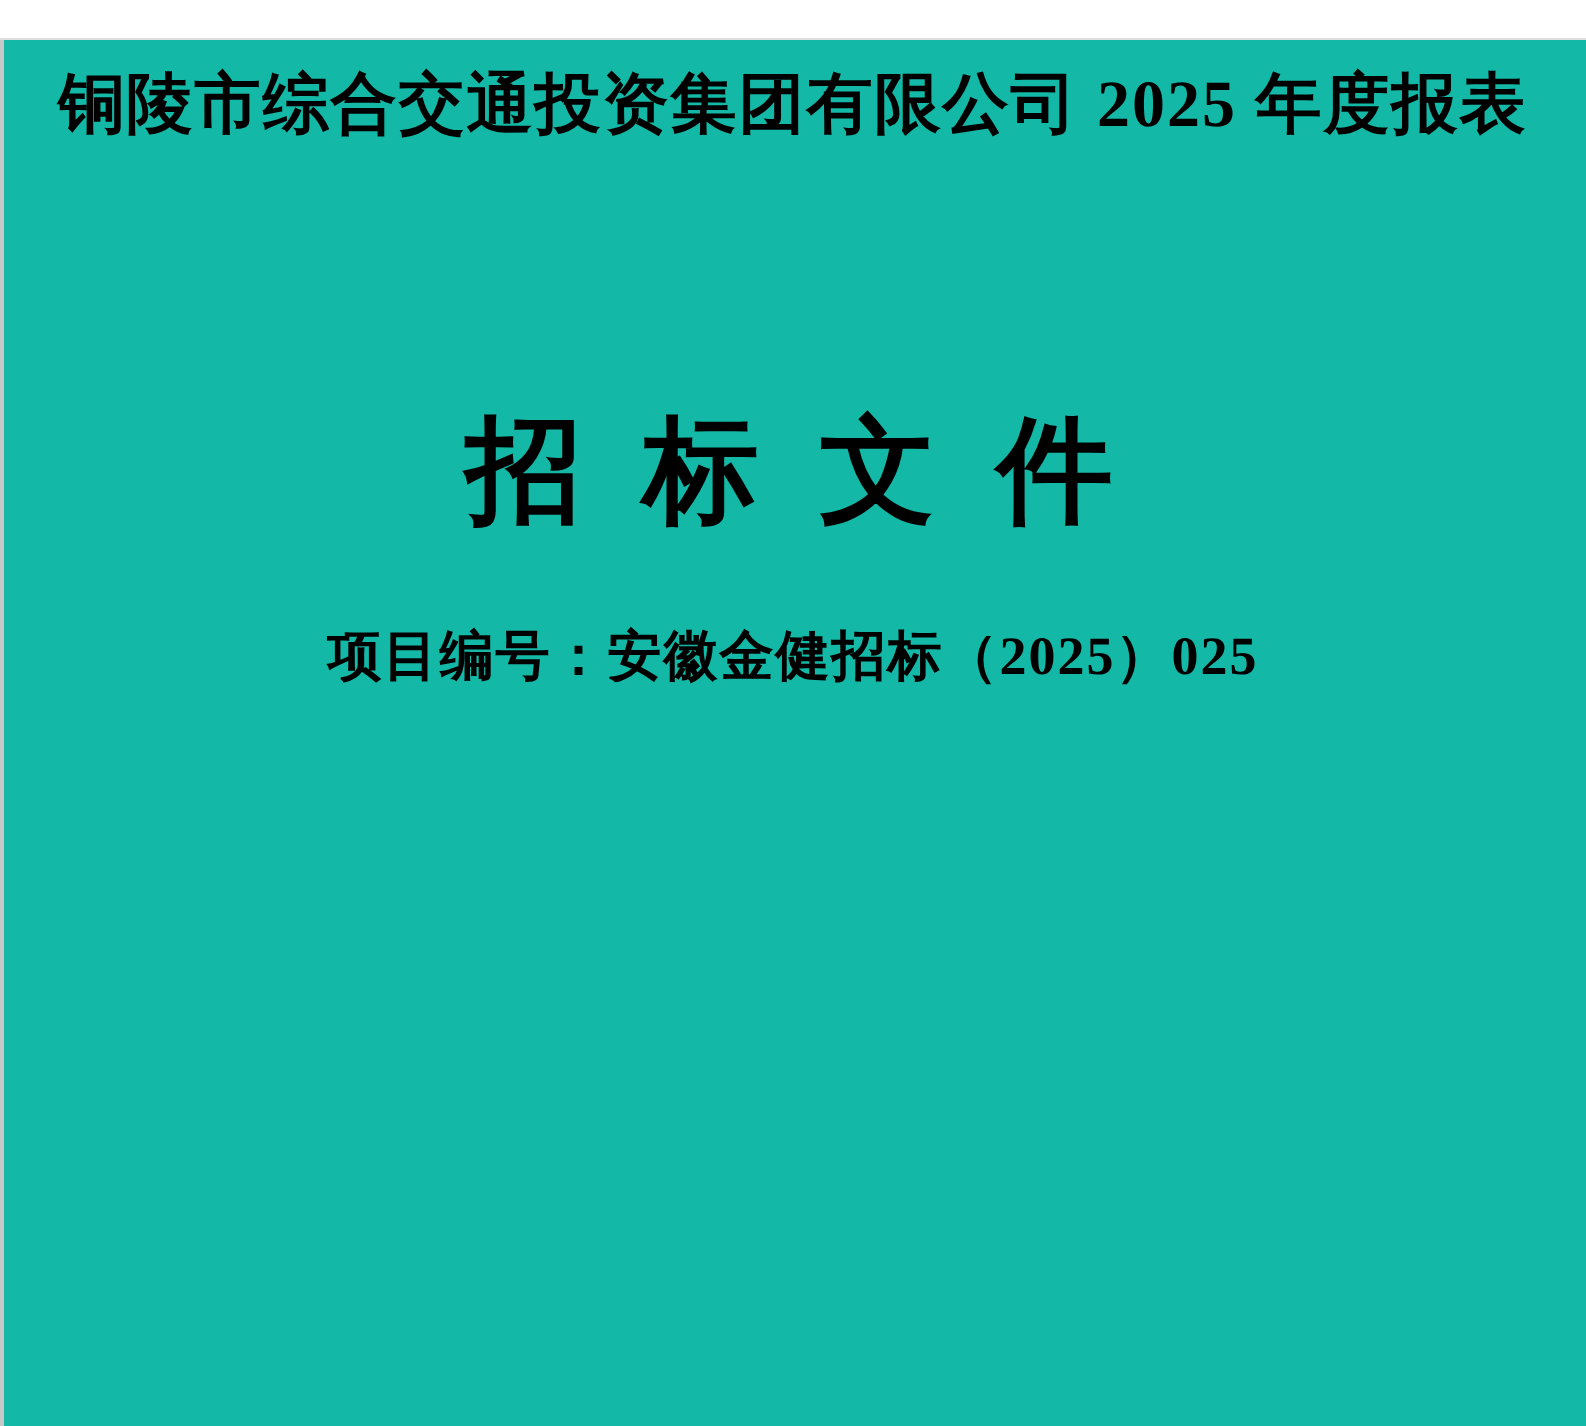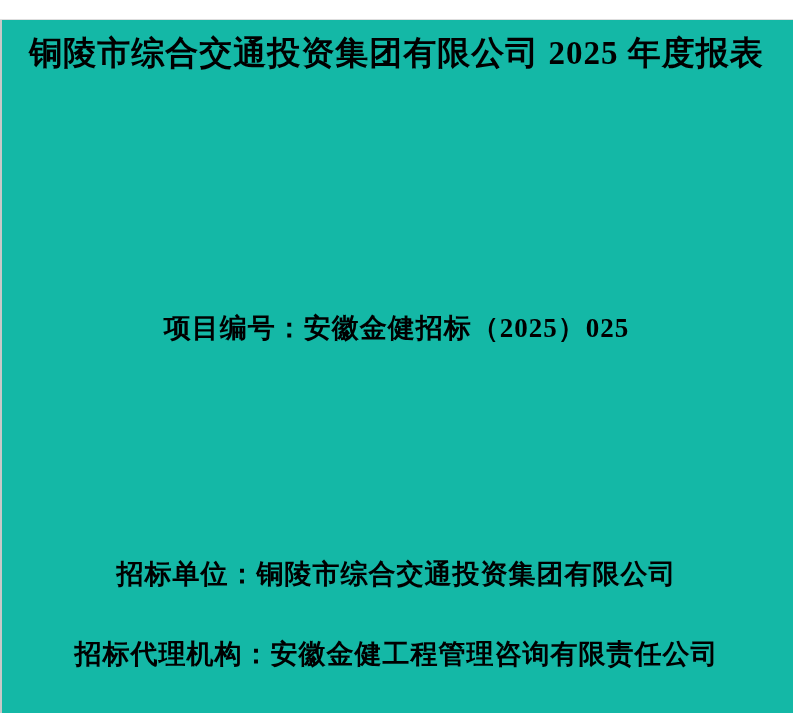--- a/index.html
+++ b/index.html
@@ -80,20 +80,19 @@
 <div class="page">
 
   <div class="edge-left"></div>
   <div class="edge-top"></div>
   <div class="edge-bottom"></div>
 
   <h1 class="project-title">
     <span class="line">铜陵市综合交通投资集团有限公司 2025 年度报表</span>
   </h1>
 
+  <div class="main-title">招 标 文 件</div>
 
   <div class="info-line project-number"><span>项目编号：</span><span>安徽金健招标（2025）025</span></div>
 
-  <div class="info-line tendering-unit"><span>招标单位：</span><span>铜陵市综合交通投资集团有限公司</span></div>
 
-  <div class="info-line tendering-agency"><span>招标代理机构：</span><span>安徽金健工程管理咨询有限责任公司</span></div>
 
 </div>
 
 </body></html>

